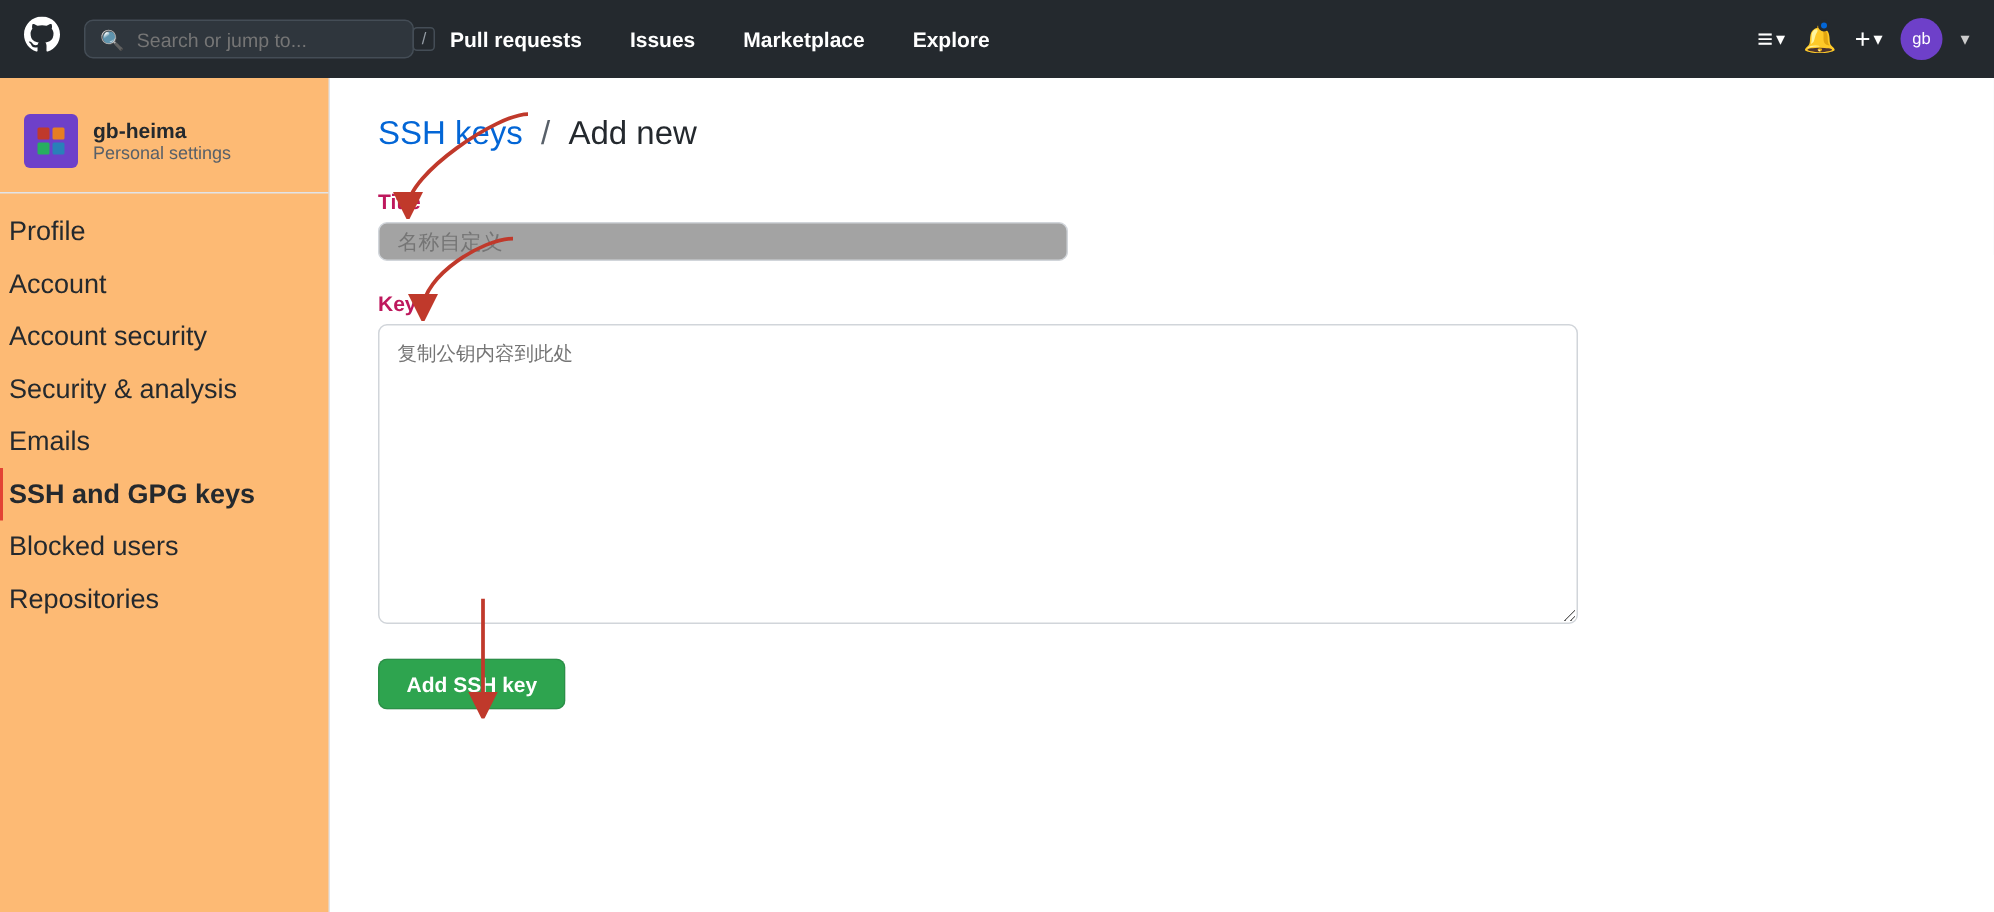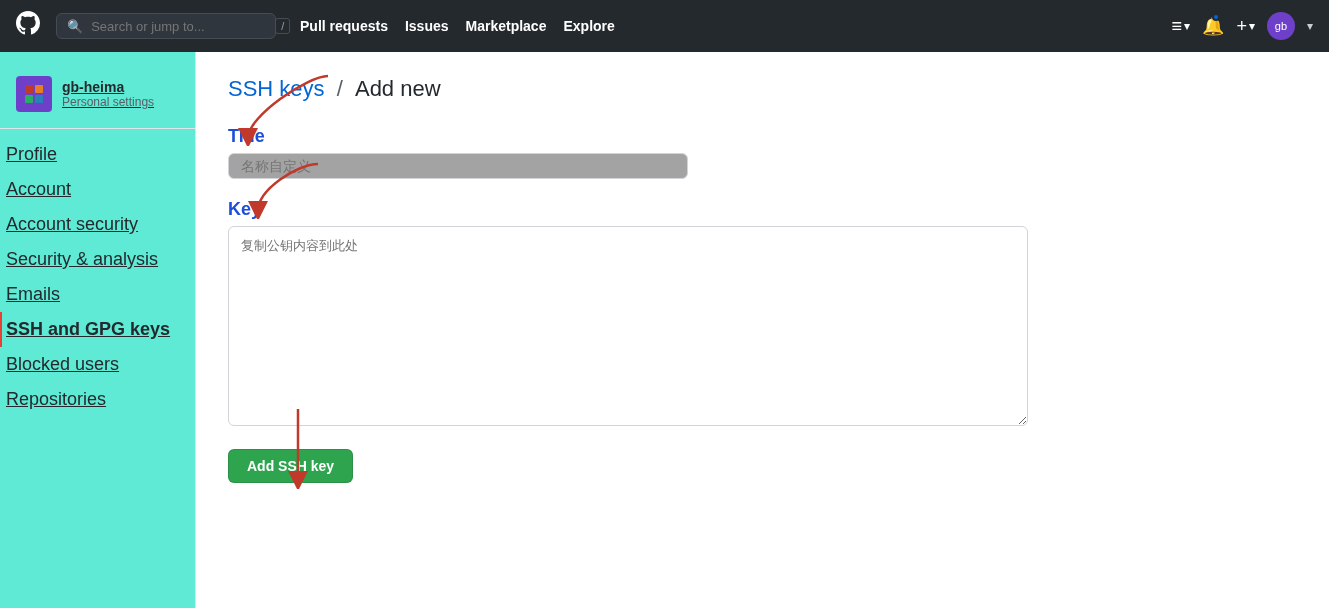--- a/index.html
+++ b/index.html
@@ -44,21 +44,21 @@
     }
     .slash-badge {
       border: 1px solid #444d56;
       border-radius: 3px;
       padding: 1px 5px;
       font-size: 11px;
       color: #959da5;
     }
     .navbar-links {
       display: flex;
-      gap: 17px;
+      gap: 32px;
       margin-left: 8px;
     }
     .navbar-link {
       color: white;
       text-decoration: none;
       font-size: 14px;
       font-weight: 600;
     }
     .navbar-right {
       margin-left: auto;
@@ -103,27 +103,26 @@
 
     
     .page-wrapper {
       margin-top: 52px;
       display: flex;
       min-height: calc(100vh - 52px);
     }
 
     
     .sidebar {
-      width: 196px;
-      background: #5eead4;
+      width: 220px;
+      background: #fdba74;
       border-right: 1px solid #e1e4e8;
       padding: 16px 0;
       flex-shrink: 0;
       min-height: 100%;
-      text-decoration: underline;
     }
     .sidebar-user {
       display: flex;
       align-items: center;
       gap: 10px;
       padding: 8px 16px 16px;
       border-bottom: 1px solid #e1e4e8;
       margin-bottom: 8px;
     }
     .sidebar-avatar {
@@ -187,23 +186,23 @@
       color: #586069;
       margin: 0 6px;
     }
 
     
     .form-group {
       margin-bottom: 20px;
     }
     .form-label {
       display: block;
-      font-size: 18px;
-      font-weight: 600;
-      color: #1d4ed8;
+      font-size: 14px;
+      font-weight: 600;
+      color: #be185d;
       margin-bottom: 6px;
     }
     .form-input {
       width: 100%;
       max-width: 460px;
       padding: 4px 12px;
       border: 1px solid #d1d5da;
       border-radius: 6px;
       font-size: 14px;
       color: #24292e;

